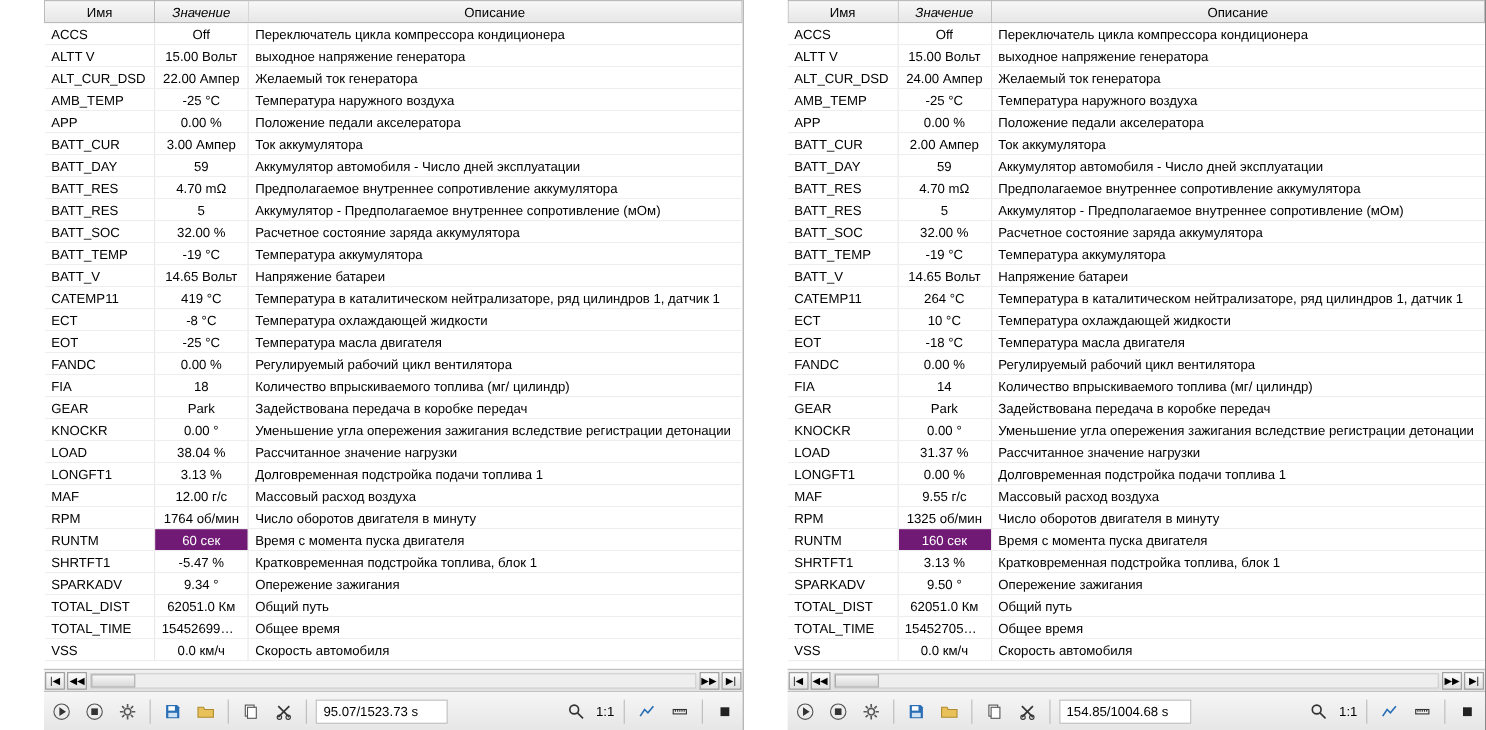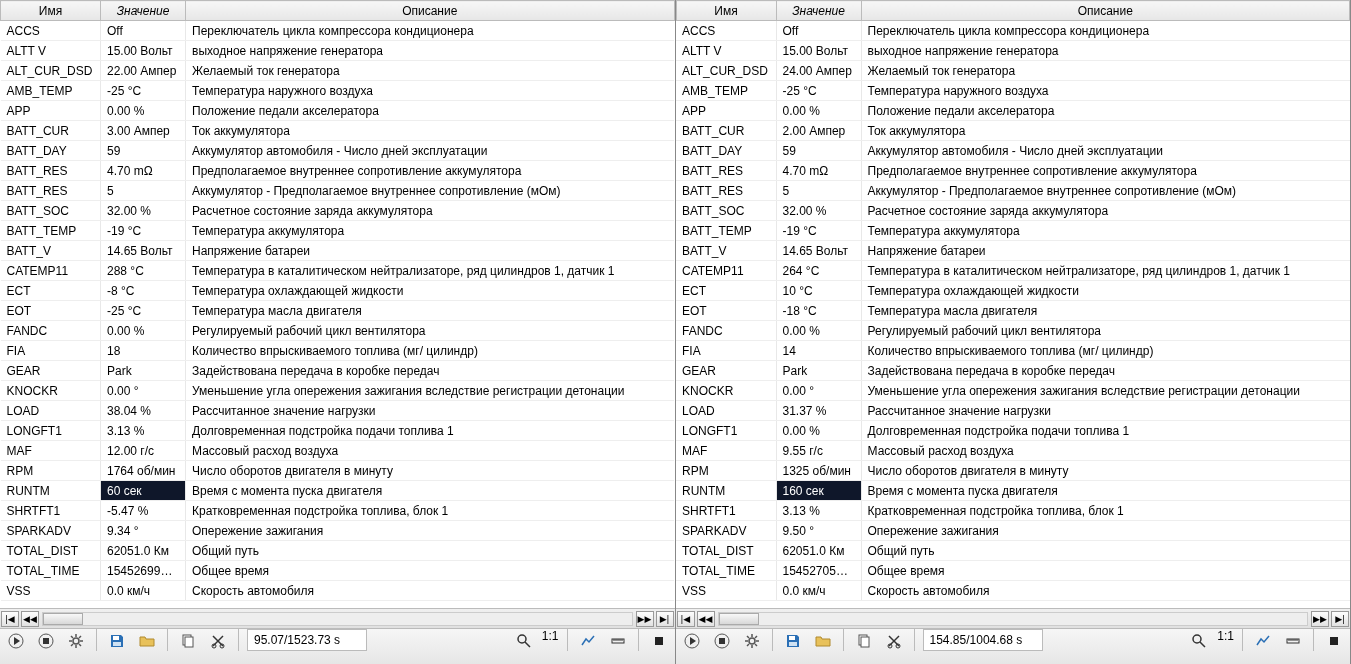--- a/index.html
+++ b/index.html
@@ -12,20 +12,21 @@
     height: 664px;
     display: flex;
     overflow: hidden;
   }
   .pane {
     width: 50%;
     height: 100%;
     display: flex;
     flex-direction: column;
     border-right: 1px solid #888;
+    padding-left: 40px;
   }
   .table-wrap {
     flex: 1;
     overflow: hidden;
     background: #fff;
   }
   table {
     border-collapse: collapse;
     width: 100%;
     table-layout: fixed;
@@ -46,24 +47,24 @@
   tbody td {
     border-bottom: 1px solid #eee;
     padding: 1px 6px;
     height: 20px;
     white-space: nowrap;
     overflow: hidden;
     text-overflow: ellipsis;
     font-size: 12px;
   }
   td.name-cell { border-right: 1px solid #e8e8e8; }
-  td.val-cell  { border-right: 1px solid #e8e8e8; text-align: left; }
+  td.val-cell  { border-right: 1px solid #e8e8e8; text-align: center; }
   td.desc-cell { }
   tr.selected td.val-cell {
-    background: #0f172a;
+    background: #701a75;
     color: #fff;
   }
   
   .hscroll {
     height: 20px;
     background: linear-gradient(#f0f0f0,#e0e0e0);
     border-top: 1px solid #bbb;
     display: flex;
     align-items: center;
     position: relative;
@@ -97,20 +98,21 @@
     width: 40px;
     background: linear-gradient(#f8f8f8,#d8d8d8);
     border: 1px solid #aaa;
   }
   
   .toolbar {
     height: 36px;
     background: linear-gradient(#f6f6f6,#e6e6e6);
     border-top: 1px solid #bbb;
     display: flex;
+    align-items: center;
     padding: 0 4px;
     gap: 6px;
   }
   .tb-btn {
     width: 24px;
     height: 24px;
     display: flex;
     align-items: center;
     justify-content: center;
     border: 1px solid transparent;
@@ -205,21 +207,21 @@
             <td class="val-cell">-19 °C</td>
             <td class="desc-cell">Температура аккумулятора</td>
           </tr>
           <tr>
             <td class="name-cell">BATT_V</td>
             <td class="val-cell">14.65 Вольт</td>
             <td class="desc-cell">Напряжение батареи</td>
           </tr>
           <tr>
             <td class="name-cell">CATEMP11</td>
-            <td class="val-cell">288 °C</td>
+            <td class="val-cell">419 °C</td>
             <td class="desc-cell">Температура в каталитическом нейтрализаторе, ряд цилиндров 1, датчик 1</td>
           </tr>
           <tr>
             <td class="name-cell">ECT</td>
             <td class="val-cell">-8 °C</td>
             <td class="desc-cell">Температура охлаждающей жидкости</td>
           </tr>
           <tr>
             <td class="name-cell">EOT</td>
             <td class="val-cell">-25 °C</td>

